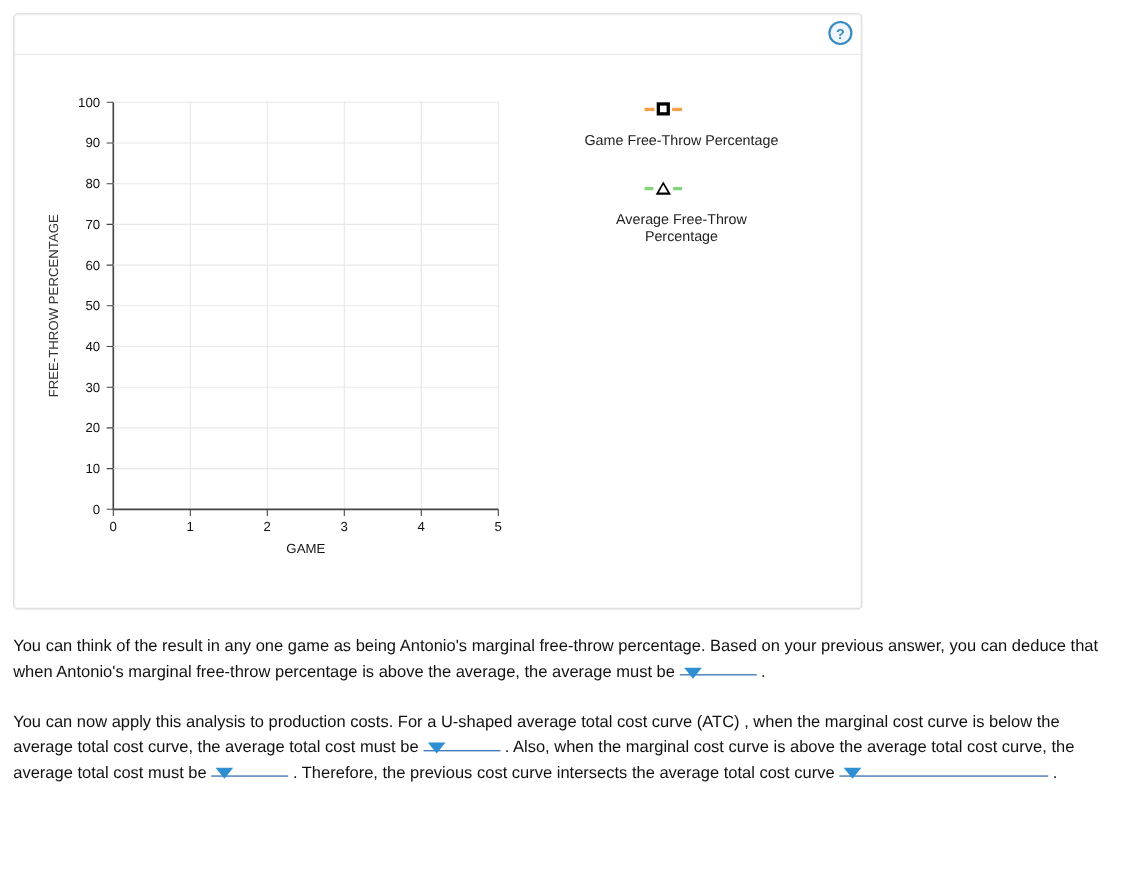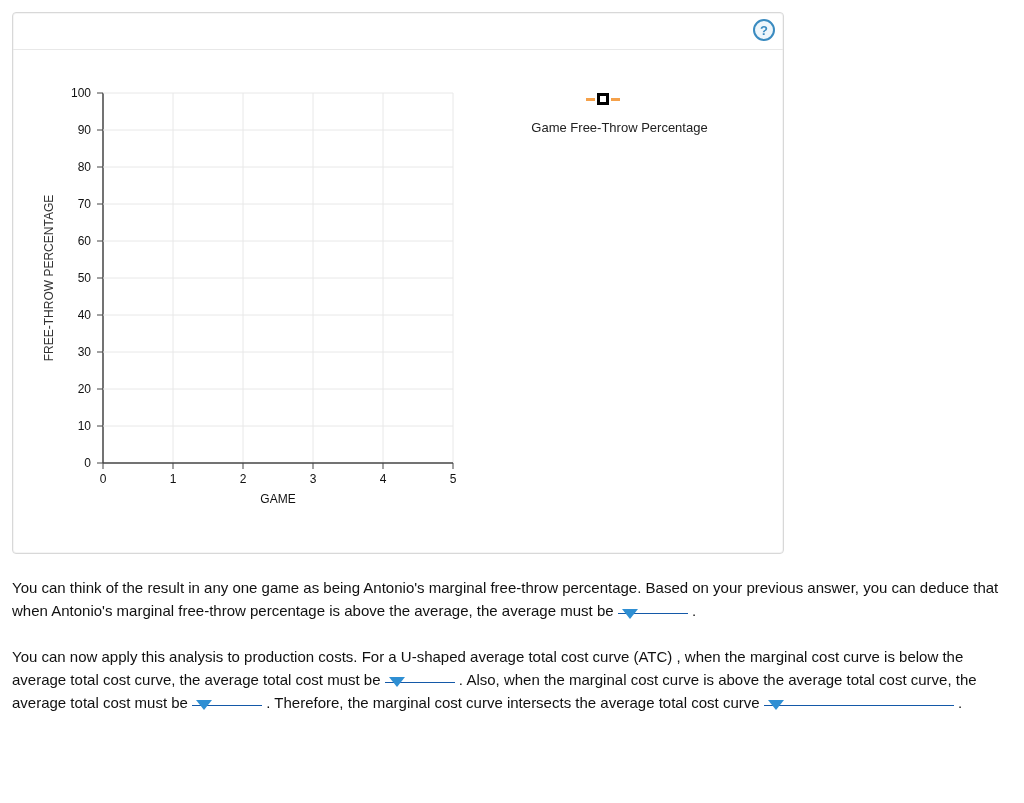--- a/index.html
+++ b/index.html
@@ -237,39 +237,47 @@
 
       <div class="legend">
         <div class="legend-entry">
           <div class="legend-marker-row">
             <span class="legend-line bg-orange"></span>
             <span class="marker-square"></span>
             <span class="legend-line bg-orange"></span>
           </div>
           <div class="legend-label">Game Free-Throw Percentage</div>
         </div>
+        <div class="legend-entry">
+          <div class="legend-marker-row">
+            <span class="legend-line bg-green"></span>
+            <span class="marker-triangle"></span>
+            <span class="legend-line bg-green"></span>
+          </div>
+          <div class="legend-label">Average Free-Throw Percentage</div>
+        </div>
       </div>
     </div>
   </div>
 
   <div class="question-text">
     <p>
       <span>You can think of the result in any one game as being Antonio's marginal free-throw percentage. Based on your previous answer, you can deduce that when Antonio's marginal free-throw percentage is above the average, the average must be </span>
       <span class="blank-fill">
         <span class="dropdown-placeholder"><span class="triangle-down"></span></span>
       </span><span> .</span>
     </p>
 
     <p>
       <span>You can now apply this analysis to production costs. For a U-shaped average total cost curve (ATC) , when the marginal cost curve is below the average total cost curve, the average total cost must be </span>
       <span class="blank-fill">
         <span class="dropdown-placeholder"><span class="triangle-down"></span></span>
       </span><span> . Also, when the marginal cost curve is above the average total cost curve, the average total cost must be </span>
       <span class="blank-fill">
         <span class="dropdown-placeholder"><span class="triangle-down"></span></span>
-      </span><span> . Therefore, the marginal cost curve intersects the average total cost curve </span>
+      </span><span> . Therefore, the previous cost curve intersects the average total cost curve </span>
       <span class="blank-fill wide">
         <span class="dropdown-placeholder"><span class="triangle-down"></span></span>
       </span><span> .</span>
     </p>
   </div>
 
 </div>
 
 </body></html>

